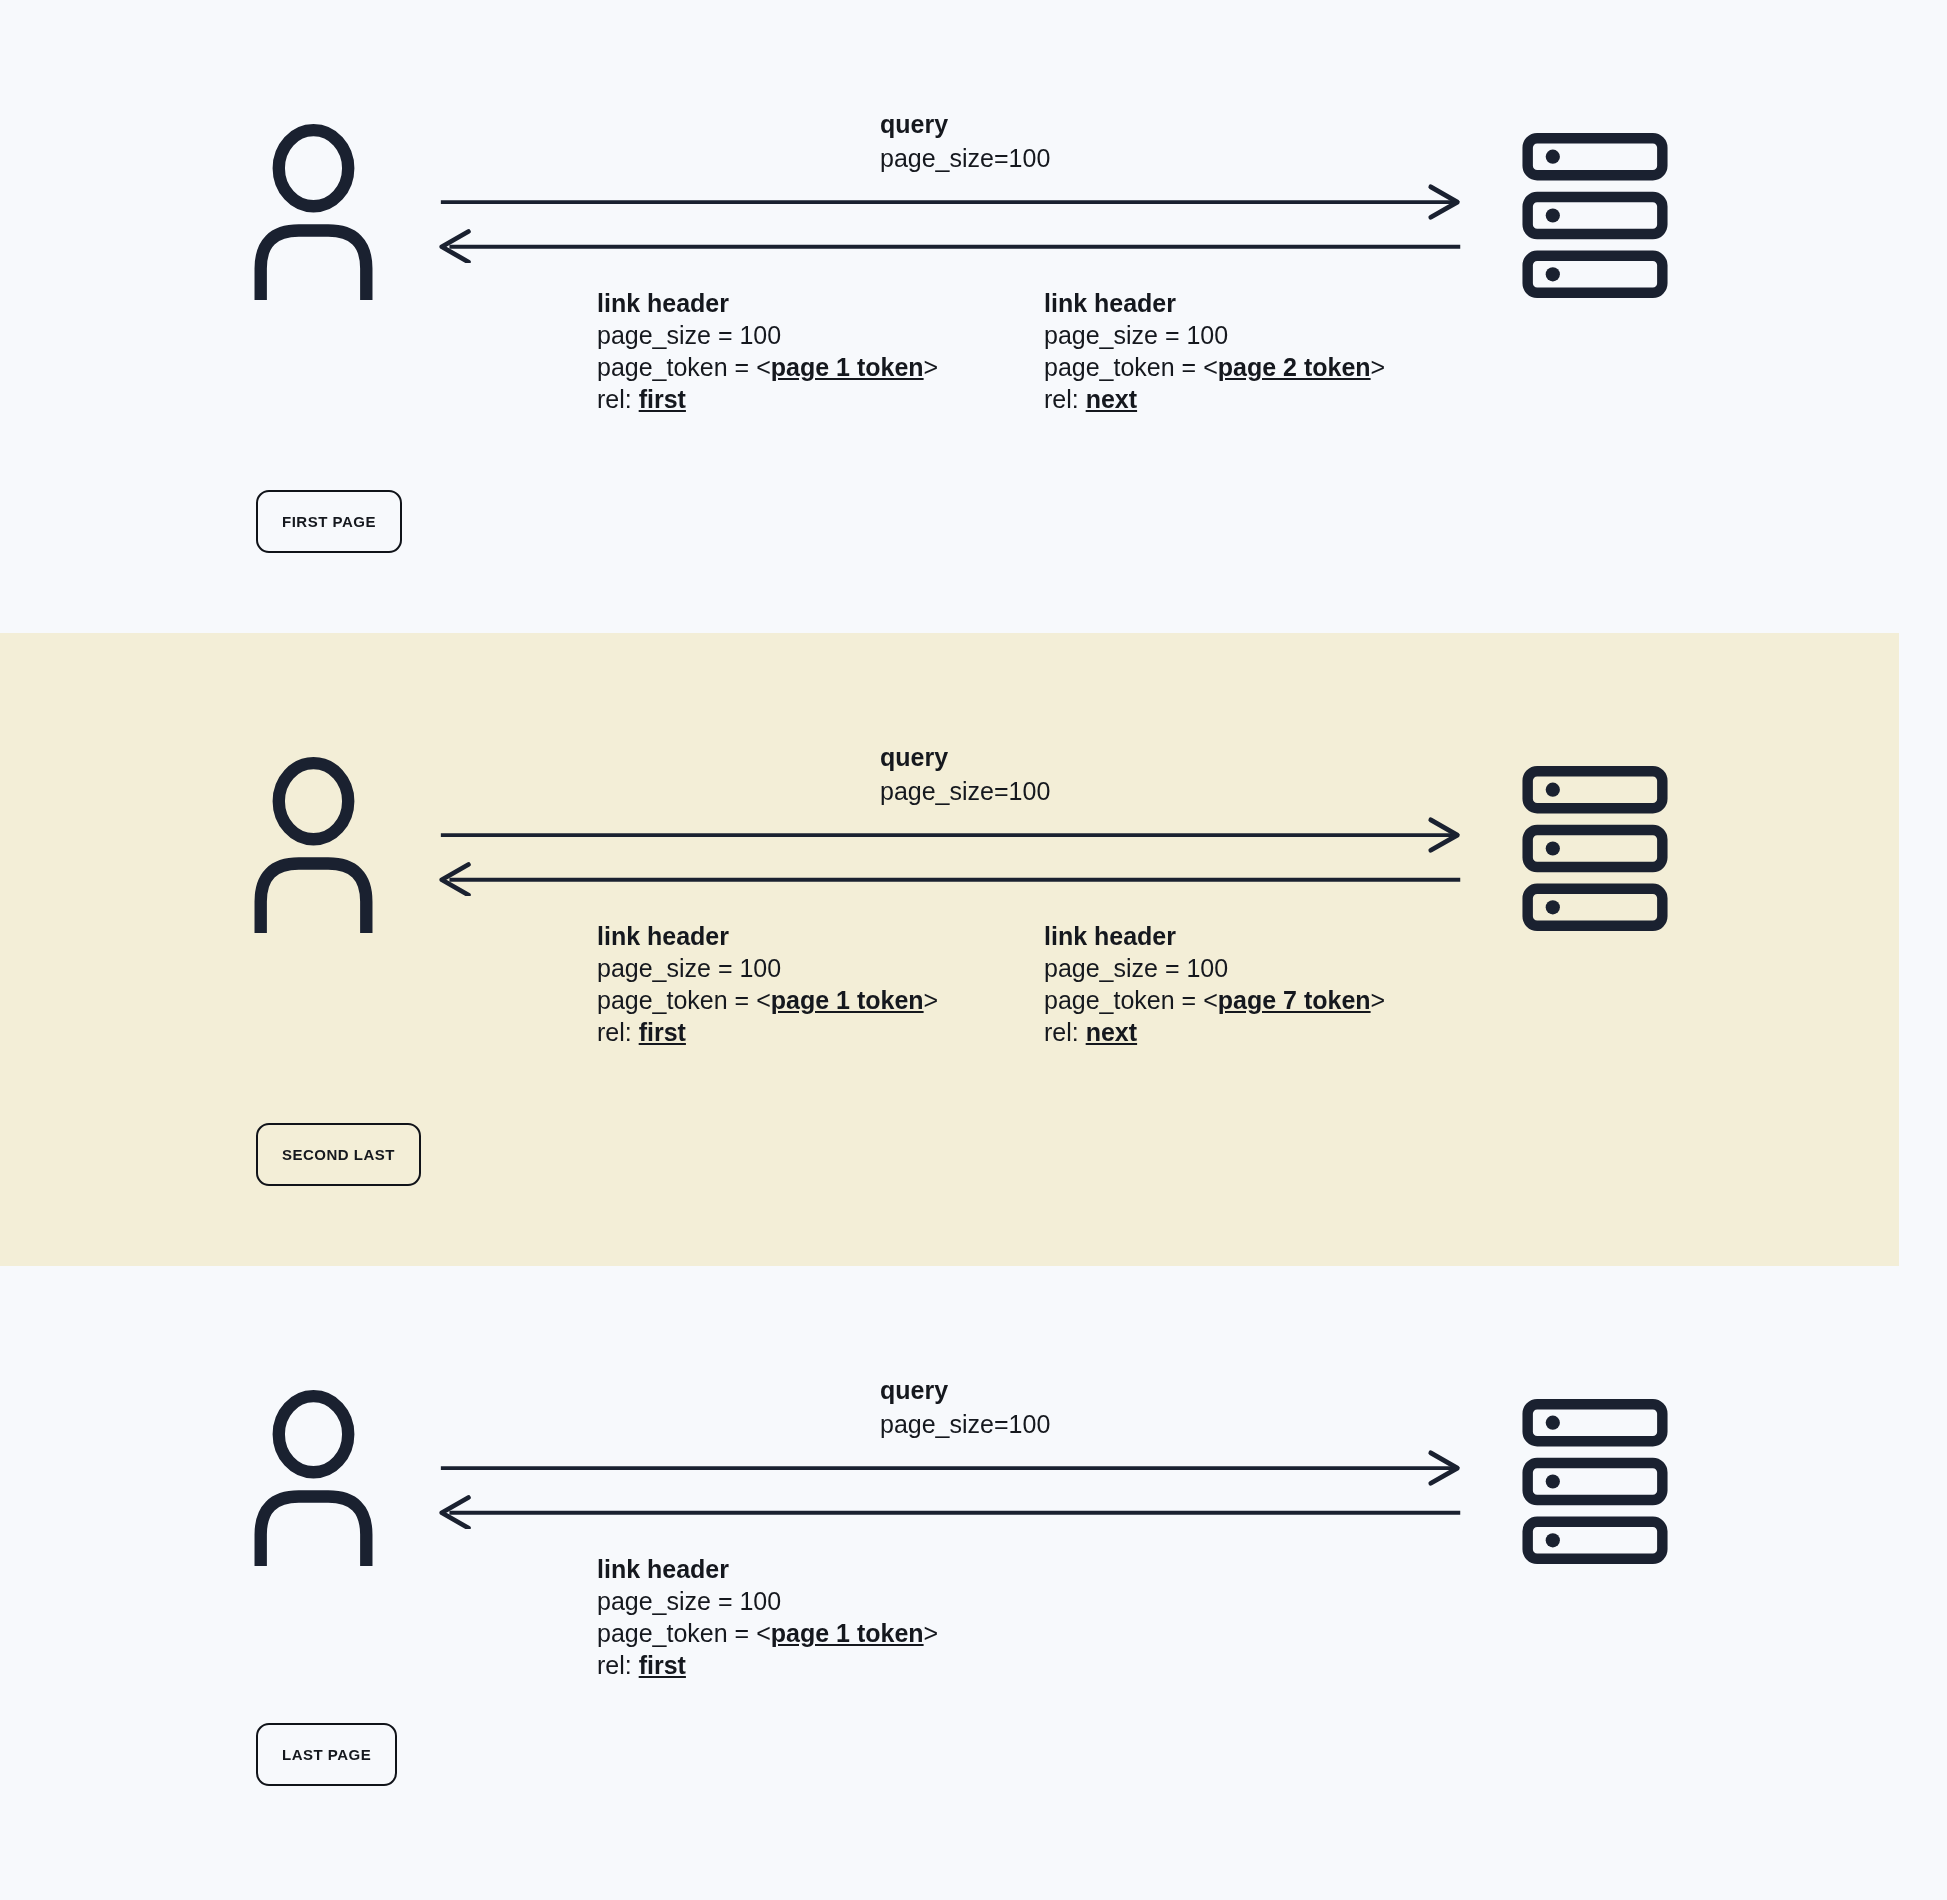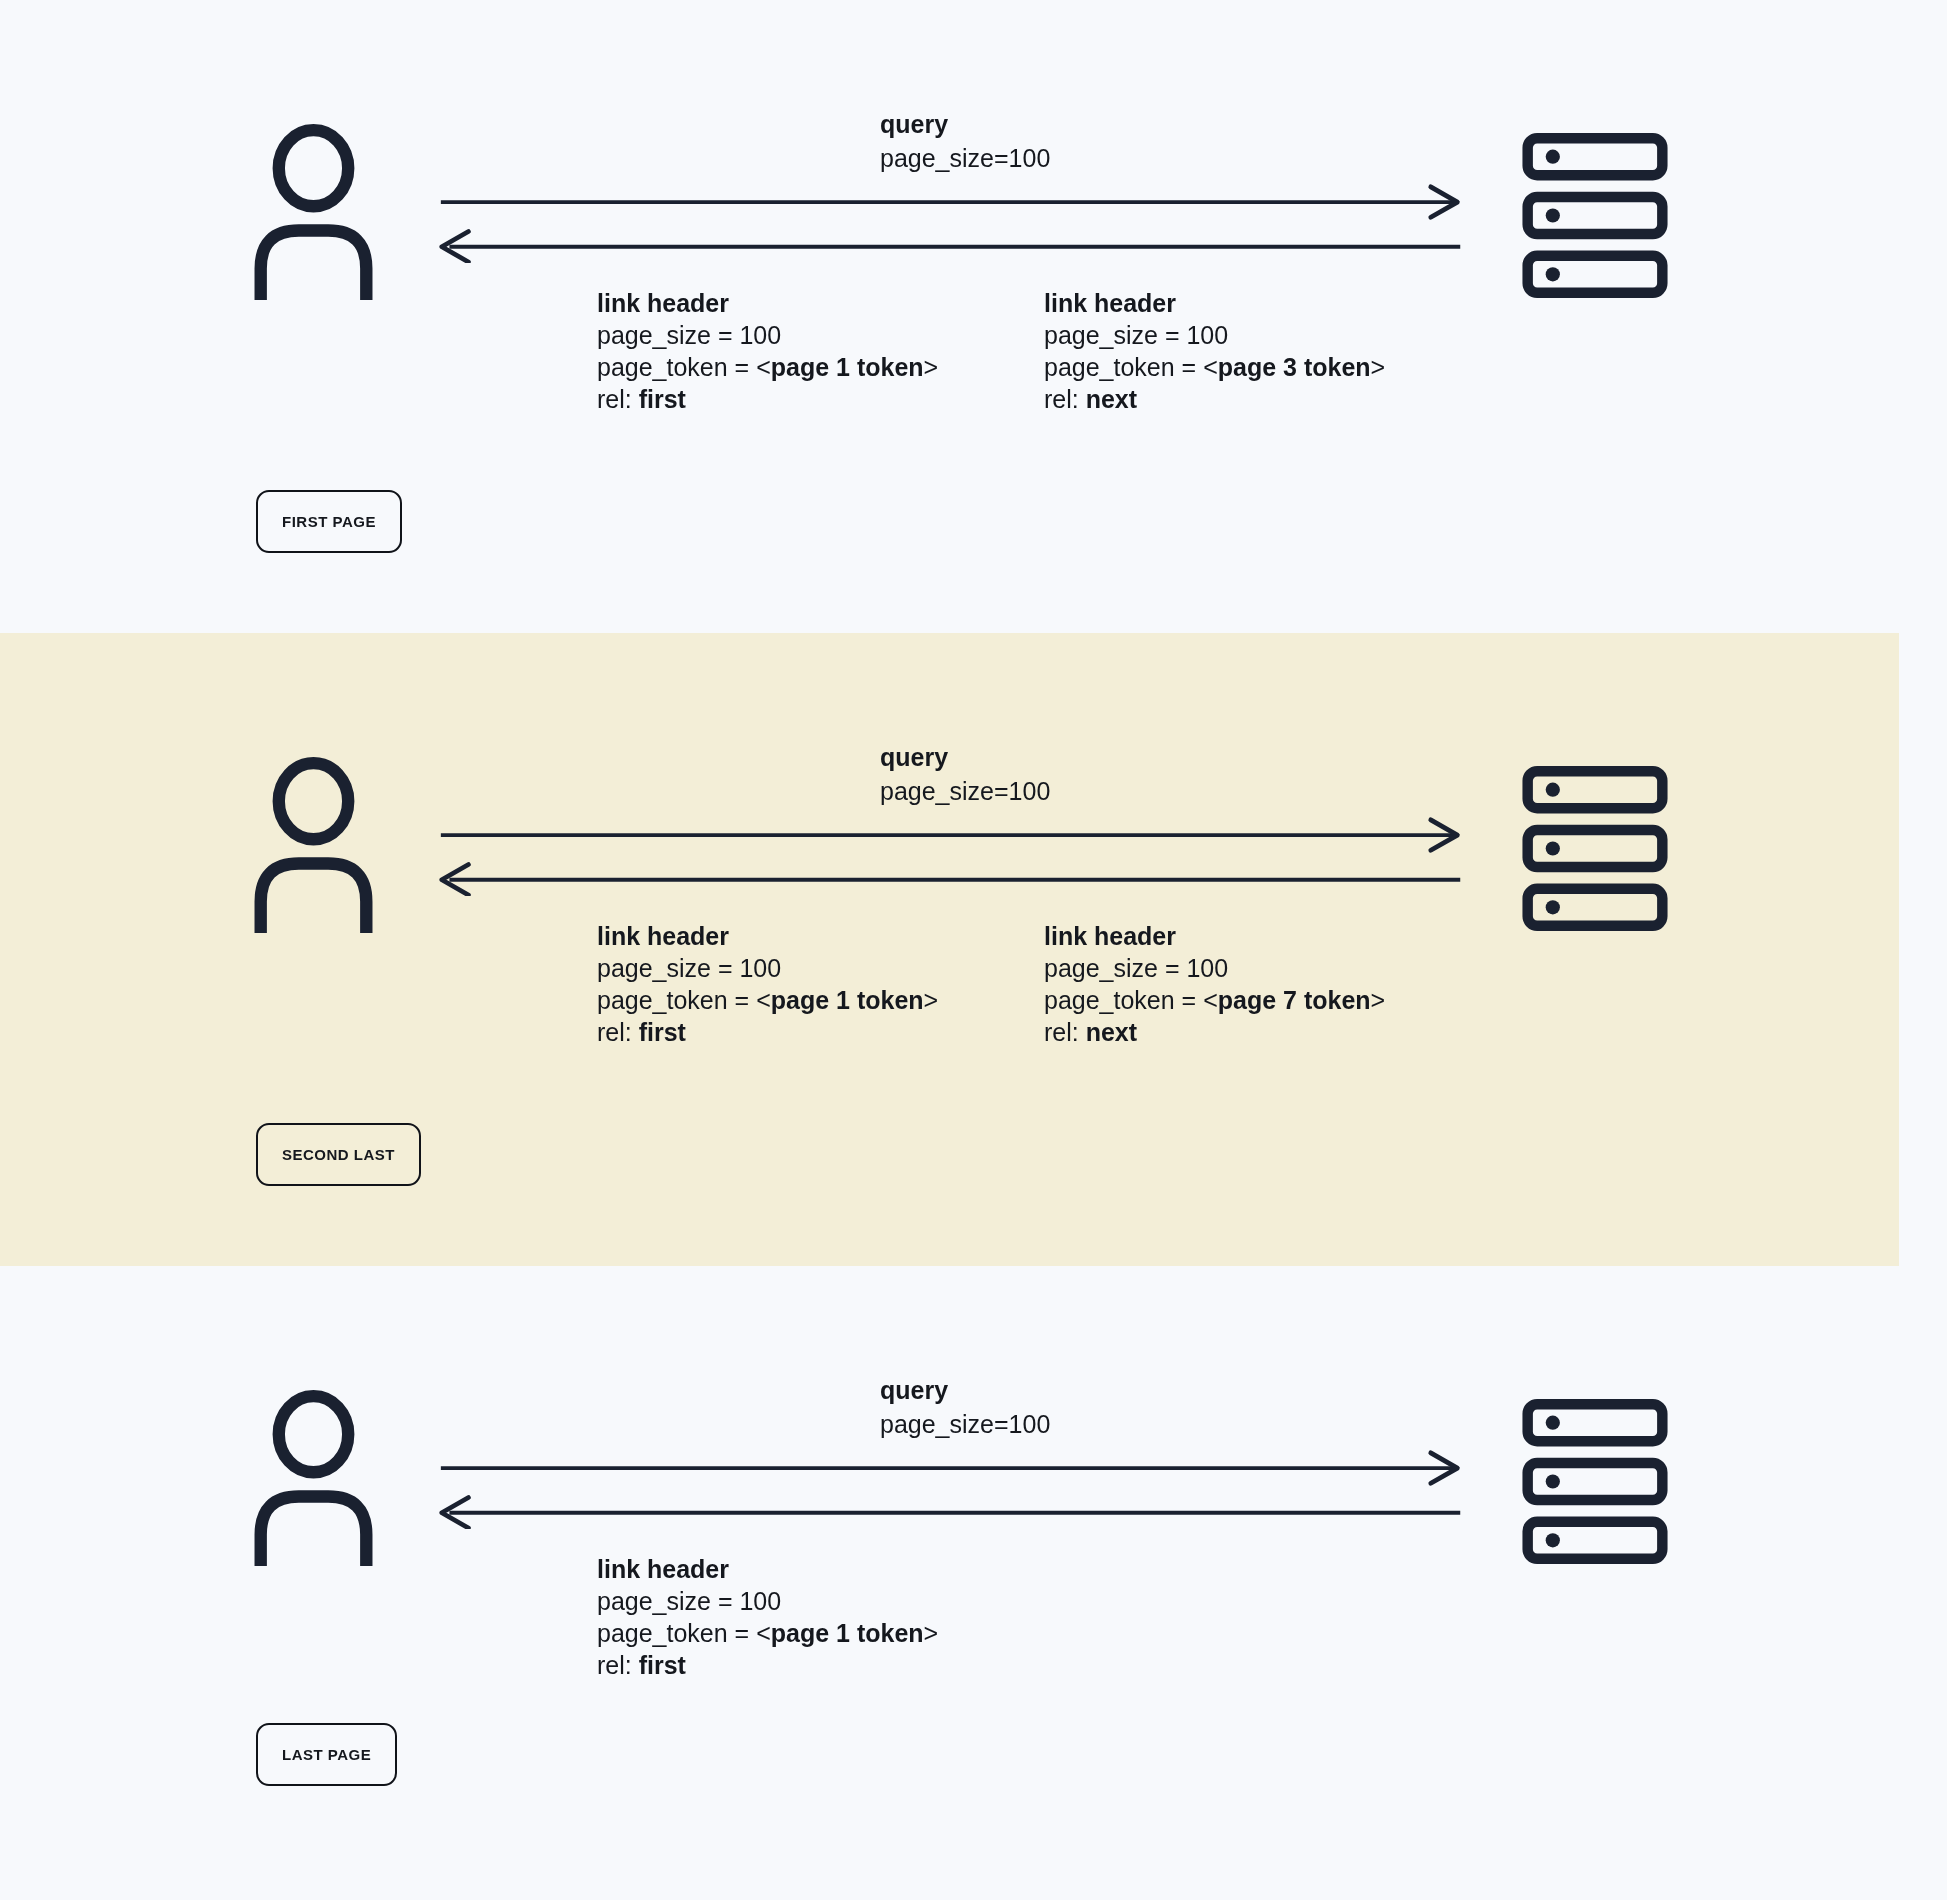--- a/index.html
+++ b/index.html
@@ -18,21 +18,21 @@
   .server-icon{position:absolute;left:1522px;top:133px;}
   .arrows{position:absolute;left:438px;top:183px;}
 
   .query{position:absolute;left:880px;top:107px;font-size:25px;line-height:34px;white-space:nowrap;}
   .query .q-title{font-weight:bold;}
 
   .hdr{position:absolute;top:287px;font-size:25px;line-height:32px;white-space:nowrap;}
   .hdr.h-left{left:597px;}
   .hdr.h-right{left:1044px;}
   .hdr .t{font-weight:bold;}
-  .hdr b{font-weight:bold;}
+  .hdr b{font-weight:bold;text-decoration:underline;}
 
   .page-label{
     position:absolute;left:256px;top:490px;
     border:2.9px solid #101319;border-radius:13px;
     height:59px;line-height:59px;padding:0 24px;
     font-size:15px;font-weight:bold;letter-spacing:0.5px;
     white-space:nowrap;background:transparent;
   }
   .section-last .page-label{top:457px;}
 
@@ -69,21 +69,21 @@
     <div class="hdr h-left">
       <div class="t">link header</div>
       <div>page_size = 100</div>
       <div><span>page_token = &lt;</span><b>page 1 token</b><span>&gt;</span></div>
       <div><span>rel: </span><b>first</b></div>
     </div>
 
     <div class="hdr h-right">
       <div class="t">link header</div>
       <div>page_size = 100</div>
-      <div><span>page_token = &lt;</span><b>page 3 token</b><span>&gt;</span></div>
+      <div><span>page_token = &lt;</span><b>page 2 token</b><span>&gt;</span></div>
       <div><span>rel: </span><b>next</b></div>
     </div>
 
     <div class="page-label">FIRST PAGE</div>
 
     <div class="server-icon">
       <svg width="146" height="165" viewBox="0 0 153 174" fill="none">
         <g>
           <rect x="5.5" y="5.5" width="142" height="39" rx="10" stroke="#1a2130" stroke-width="11"></rect>
           <circle cx="32" cy="25" r="7.5" fill="#1a2130"></circle>

